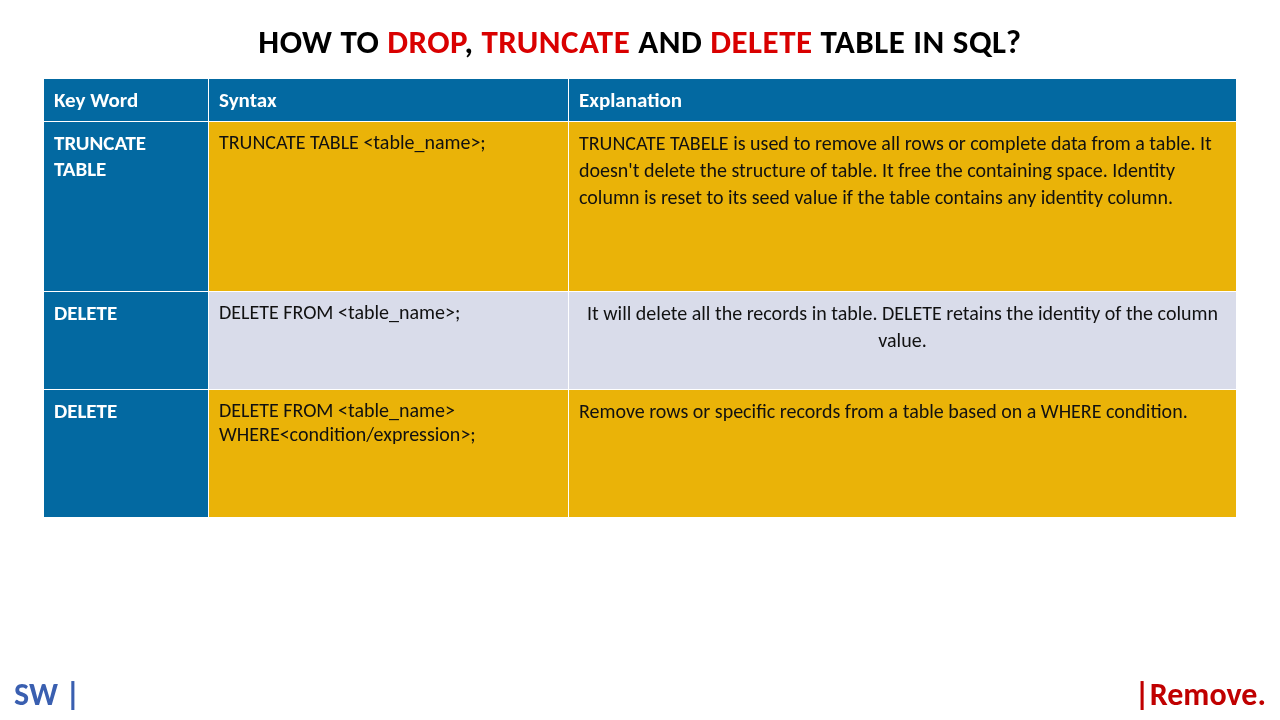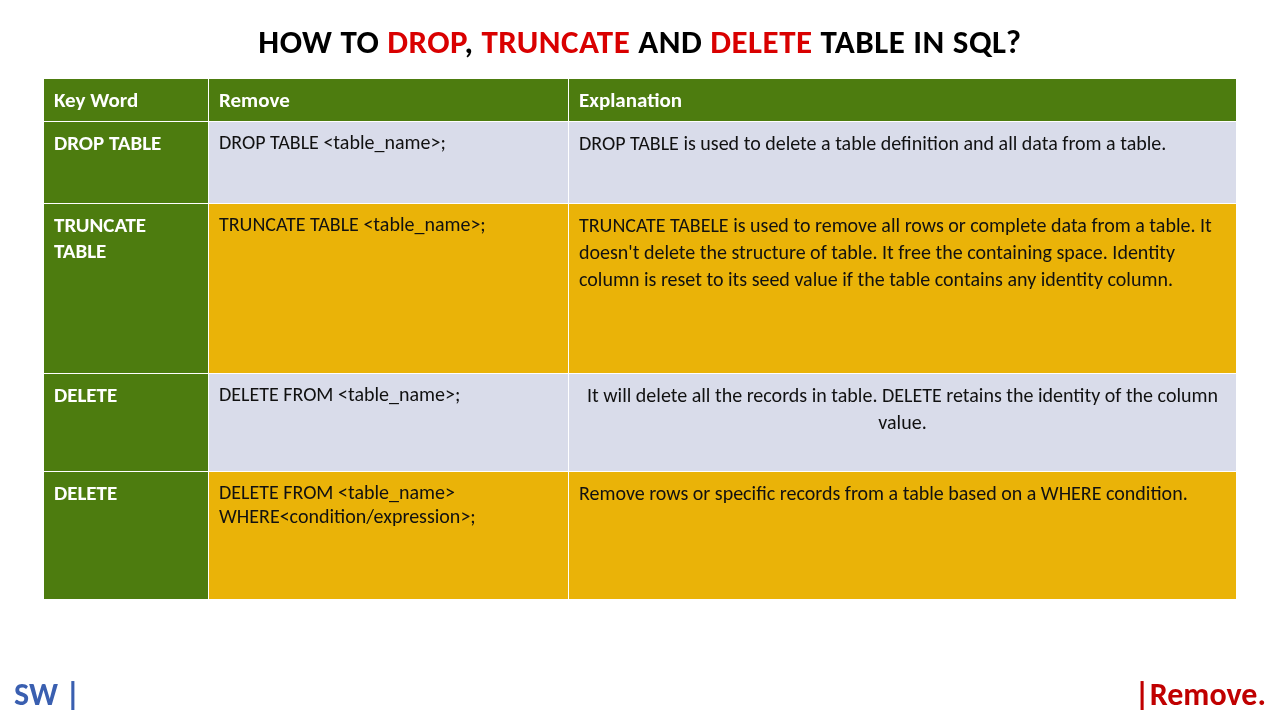--- a/index.html
+++ b/index.html
@@ -26,21 +26,21 @@
     border-collapse: collapse;
     font-size: 20px;
   }
   .table-wrap th, .table-wrap td {
     border: 1px solid #ffffff;
     padding: 8px 10px;
     vertical-align: top;
     text-align: left;
   }
   .table-wrap th {
-    background: #4d7c0f;
+    background: #0369a1;
     color: #ffffff;
     font-weight: bold;
     font-size: 21px;
   }
   .col-key {
     background: #4a72c0;
     color: #ffffff;
     font-weight: bold;
     width: 165px;
     font-size: 20px;
@@ -84,30 +84,25 @@
 <body>
 
 <h1 class="title">
   <span>HOW TO </span><span class="red">DROP</span><span>, </span><span class="red">TRUNCATE</span><span> AND </span><span class="red">DELETE</span><span> TABLE IN SQL?</span>
 </h1>
 
 <table class="table-wrap">
   <thead>
     <tr>
       <th>Key Word</th>
-      <th>Remove</th>
+      <th>Syntax</th>
       <th>Explanation</th>
     </tr>
   </thead>
   <tbody>
-    <tr class="row-odd r1">
-      <th class="col-key">DROP TABLE</th>
-      <td class="col-syntax">DROP TABLE &lt;table_name&gt;;</td>
-      <td class="col-explain">DROP TABLE is used to delete a table definition and all data from a table.</td>
-    </tr>
     <tr class="row-even r2">
       <th class="col-key">TRUNCATE TABLE</th>
       <td class="col-syntax">TRUNCATE TABLE &lt;table_name&gt;;</td>
       <td class="col-explain">TRUNCATE TABELE is used to remove all rows or complete data from a table. It doesn't delete the structure of table. It free the containing space. Identity column is reset to its seed value if the table contains any identity column.</td>
     </tr>
     <tr class="row-odd r3">
       <th class="col-key">DELETE</th>
       <td class="col-syntax">DELETE FROM &lt;table_name&gt;;</td>
       <td class="col-explain" style="text-align:center">It will delete all the records in table. DELETE retains the identity of the column value.</td>
     </tr>

